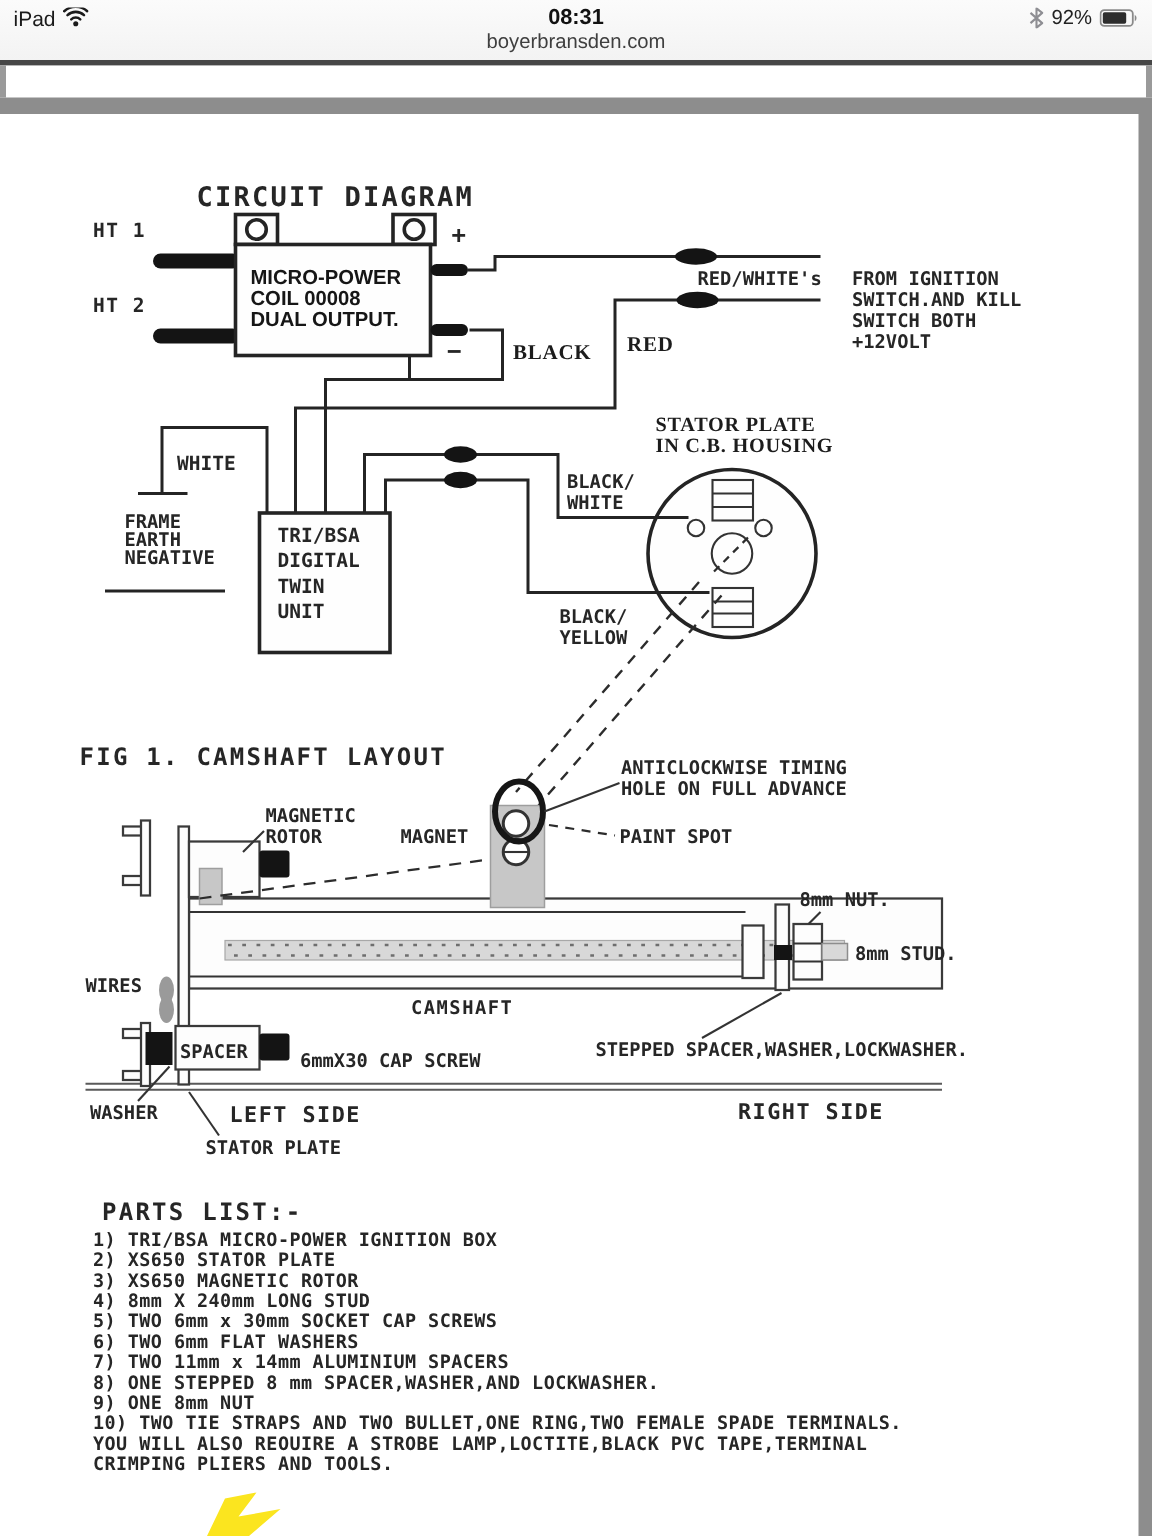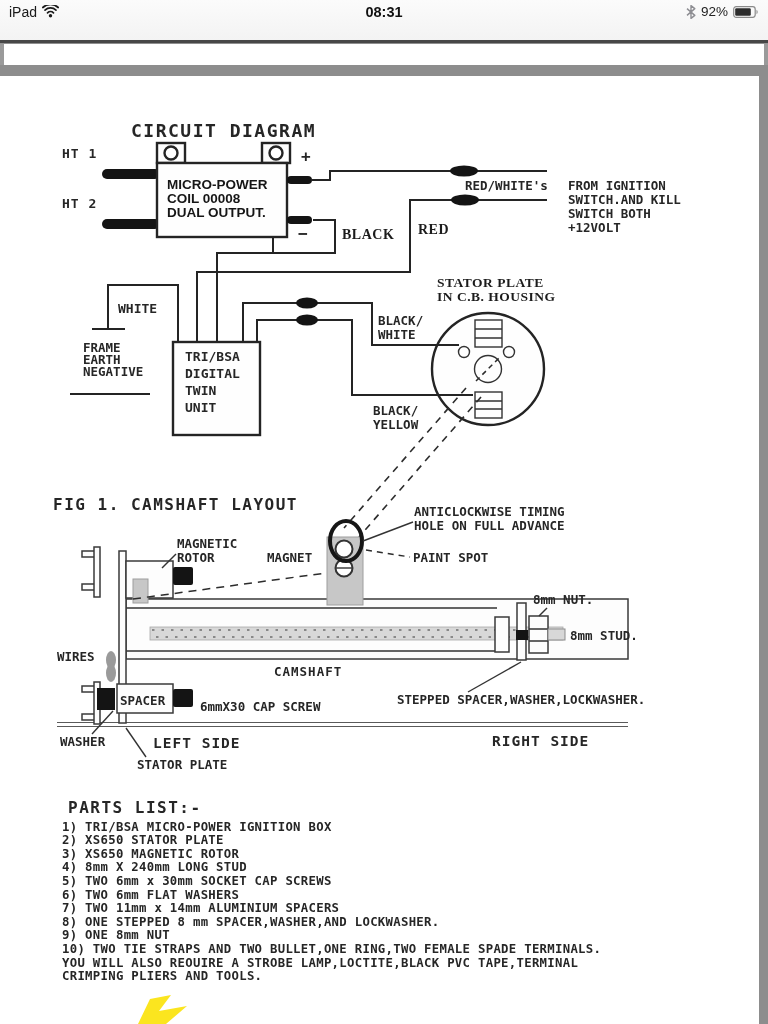--- a/index.html
+++ b/index.html
@@ -50,20 +50,21 @@
           <path d="M1,3.6 L8.8,10.4 L5,13.4 L5,0.6 L8.8,3.6 L1,10.4" stroke="#8e8e93" stroke-width="1.4" fill="none" stroke-linejoin="round"></path>
         </svg>
         <span>92%</span>
         <svg width="26" height="12" viewBox="0 0 26 12">
           <rect x="0.7" y="0.7" width="21.5" height="10.6" rx="2.5" fill="none" stroke="#8a8a8a" stroke-width="1.2"></rect>
           <rect x="2.2" y="2.2" width="15.6" height="7.6" rx="1.2" fill="#2d2d2d"></rect>
           <path d="M23.5,3.8 a2.6,2.6 0 0 1 0,4.4 z" fill="#8a8a8a"></path>
         </svg>
       </div>
     </div>
+    <div class="sb-url">boyerbransden.com</div>
   </div>
 
   <svg class="page" width="768" height="984" viewBox="0 40 768 984">
 
     <g>
       <rect x="0" y="40" width="768" height="3.6" fill="#474747"></rect>
       <rect x="0" y="43.6" width="4" height="21.4" fill="#9a9a9a"></rect>
       <rect x="764" y="43.6" width="4" height="21.4" fill="#9a9a9a"></rect>
       <rect x="0" y="65" width="768" height="11" fill="#8d8d8d"></rect>
       <rect x="759" y="76" width="9" height="948" fill="#8d8d8d"></rect>

